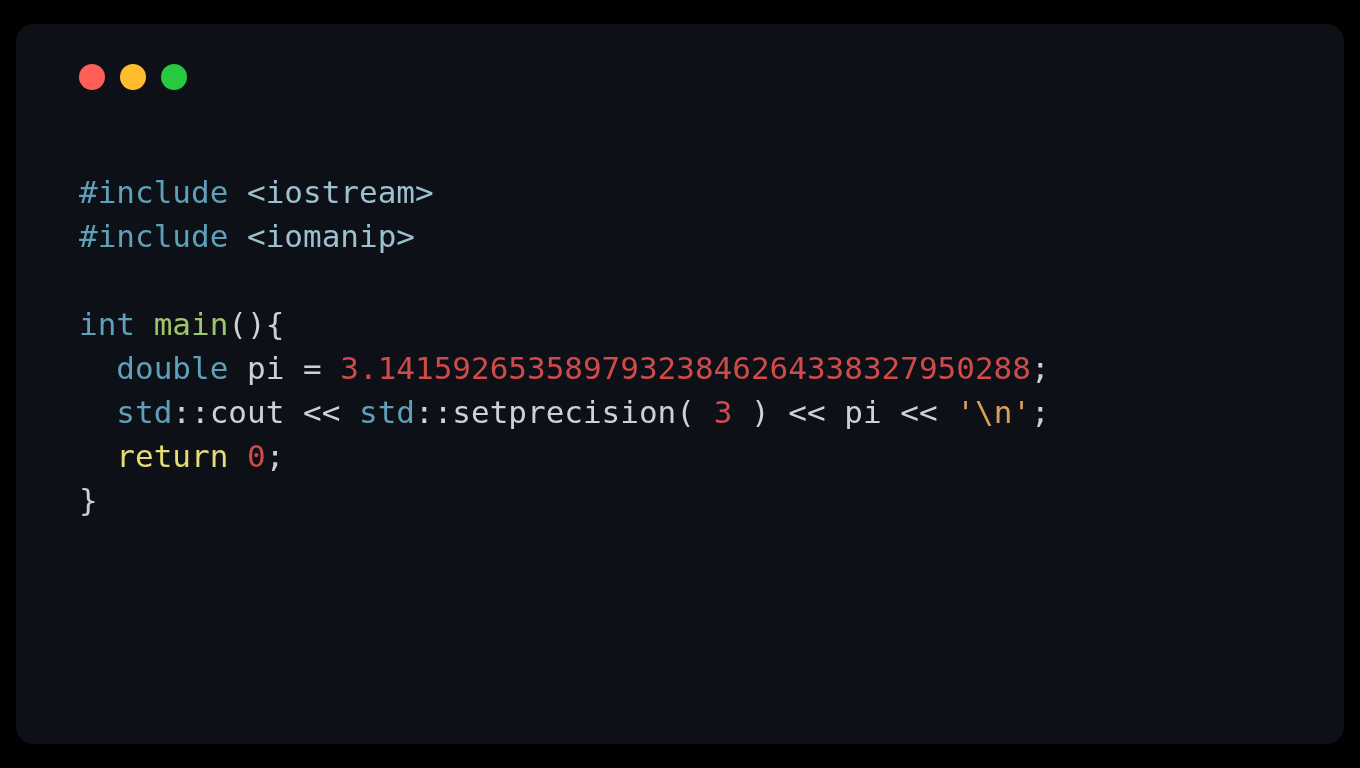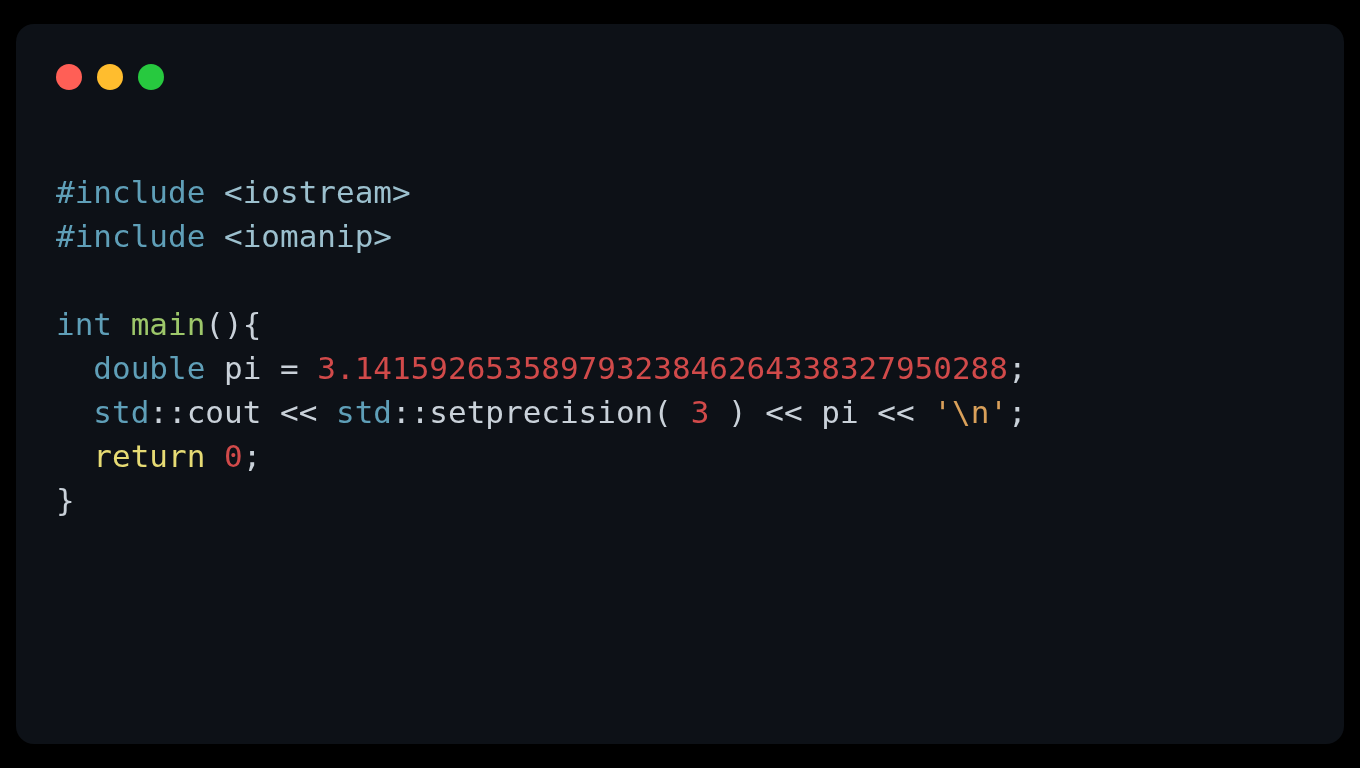--- a/index.html
+++ b/index.html
@@ -14,21 +14,21 @@
       display: flex;
       align-items: center;
       justify-content: center;
       font-family: ui-monospace, "SF Mono", Menlo, Monaco, Consolas, monospace;
     }
     .window {
       background: #0d1117;
       border-radius: 18px;
       width: 1328px;
       height: 720px;
-      padding: 40px 40px;
+      padding: 40px 63px;
       position: relative;
     }
     .traffic-lights {
       display: flex;
       gap: 15px;
       margin-bottom: 80px;
     }
     .traffic-light {
       width: 26px;
       height: 26px;

